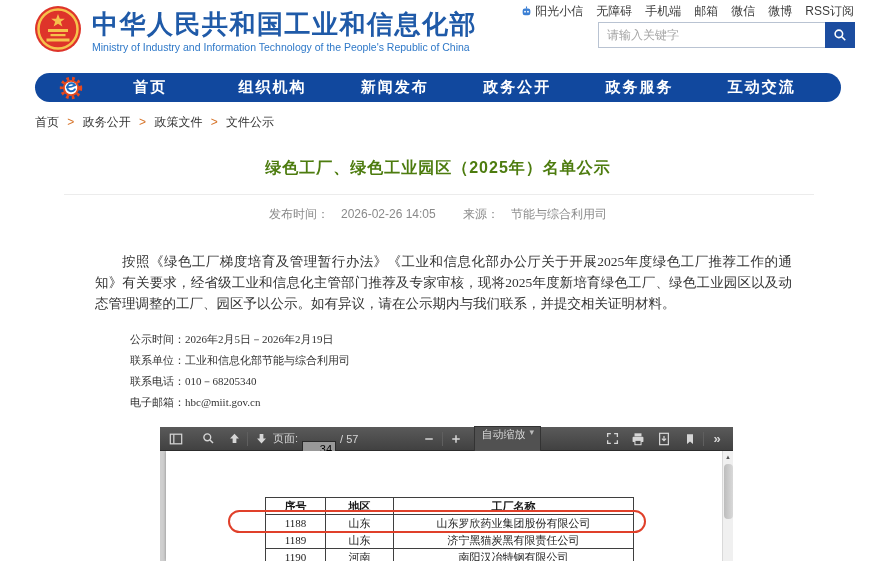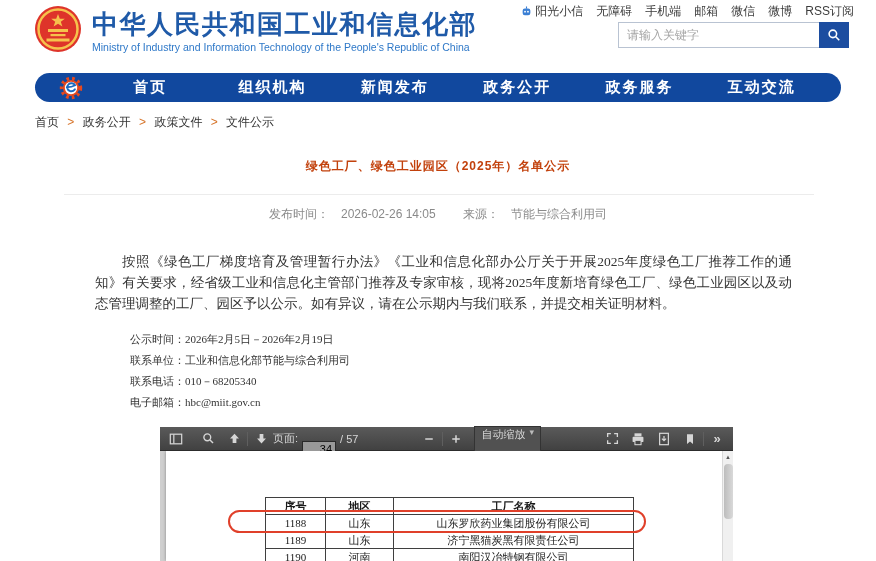--- a/index.html
+++ b/index.html
@@ -10,37 +10,37 @@
   
   .brand { position:absolute; left:34px; top:5px; display:flex; align-items:flex-end; }
   .emblem { width:48px; height:48px; flex:0 0 auto; }
   .brand-text { margin-left:10px; }
   .brand-cn { color:#1f5aa8; font-size:26px; font-weight:bold; letter-spacing:1.5px; line-height:30px; }
   .brand-en { color:#2e78c8; font-size:10.5px; margin-top:2px; }
 
   .utility { position:absolute; right:22px; top:3px; display:flex; align-items:center; gap:13px; font-size:12px; color:#3c3c3c; }
   .utility .u-item { display:flex; align-items:center; gap:3px; cursor:pointer; white-space:nowrap; }
 
-  .searchbar { position:absolute; right:27px; top:22px; width:231px; height:26px; display:flex; border:1px solid #b9c3d2; background:#8b5cf6; }
+  .searchbar { position:absolute; right:21px; top:22px; width:257px; height:26px; display:flex; border:1px solid #b9c3d2; background:#8b5cf6; }
   .searchbar input { flex:1; border:none; outline:none; padding:0 8px; font-size:12px; color:#555; font-family:"Liberation Sans",sans-serif; }
   .searchbar input::placeholder { color:#a5a5a5; }
   .search-btn { width:30px; height:26px; margin:-1px -1px -1px 0; background:#1c4da0; border:none; display:flex; align-items:center; justify-content:center; cursor:pointer; }
 
   
   .mainnav { position:absolute; left:35px; top:73px; width:806px; height:29px; background:#11489e; border-radius:15px; display:flex; align-items:center; color:#fff; padding:0 18px 0 24px; }
   .nav-logo { width:24px; height:24px; margin-right:6px; flex:0 0 auto; }
   .nav-item { flex:1; text-align:center; font-size:15px; font-weight:bold; letter-spacing:2px; cursor:pointer; white-space:nowrap; }
 
   
   .breadcrumb { position:absolute; left:35px; top:114px; font-size:12px; color:#333; }
   .breadcrumb .crumb { cursor:pointer; }
   .breadcrumb .sep { color:#d6742a; margin:0 5px; }
 
   
-  .doc-title { position:absolute; left:0; top:158px; width:876px; text-align:center; font-size:12px; font-weight:bold; color:#c2410c; letter-spacing:1px; }
+  .doc-title { position:absolute; left:0; top:158px; width:876px; text-align:center; font-size:16px; font-weight:bold; color:#4d7c0f; letter-spacing:1px; }
   .title-divider { position:absolute; left:64px; top:194px; width:750px; border-top:1px solid #ececec; }
   .meta { position:absolute; left:0; top:206px; width:876px; text-align:center; font-size:12px; color:#8a8a8a; }
   .meta span { margin:0 6px; }
   .para { position:absolute; left:95px; top:251px; width:697px; font-family:"Liberation Serif",serif; font-size:13.5px; color:#333; line-height:21px; text-indent:2em; text-align:justify; }
   .info { position:absolute; left:108px; top:329px; width:697px; font-family:"Liberation Serif",serif; font-size:11px; color:#333; line-height:21px; }
   .info div { text-indent:2em; }
 
   
   .pdf { position:absolute; left:160px; top:427px; width:573px; height:134px; background:#d4d4d4; }
   .pdf-toolbar { height:24px; background:linear-gradient(#5a5a5a,#414141); border-bottom:1px solid #2c2c2c; display:flex; align-items:center; color:#d6d6d6; padding:8px 6px; font-size:11px; }

